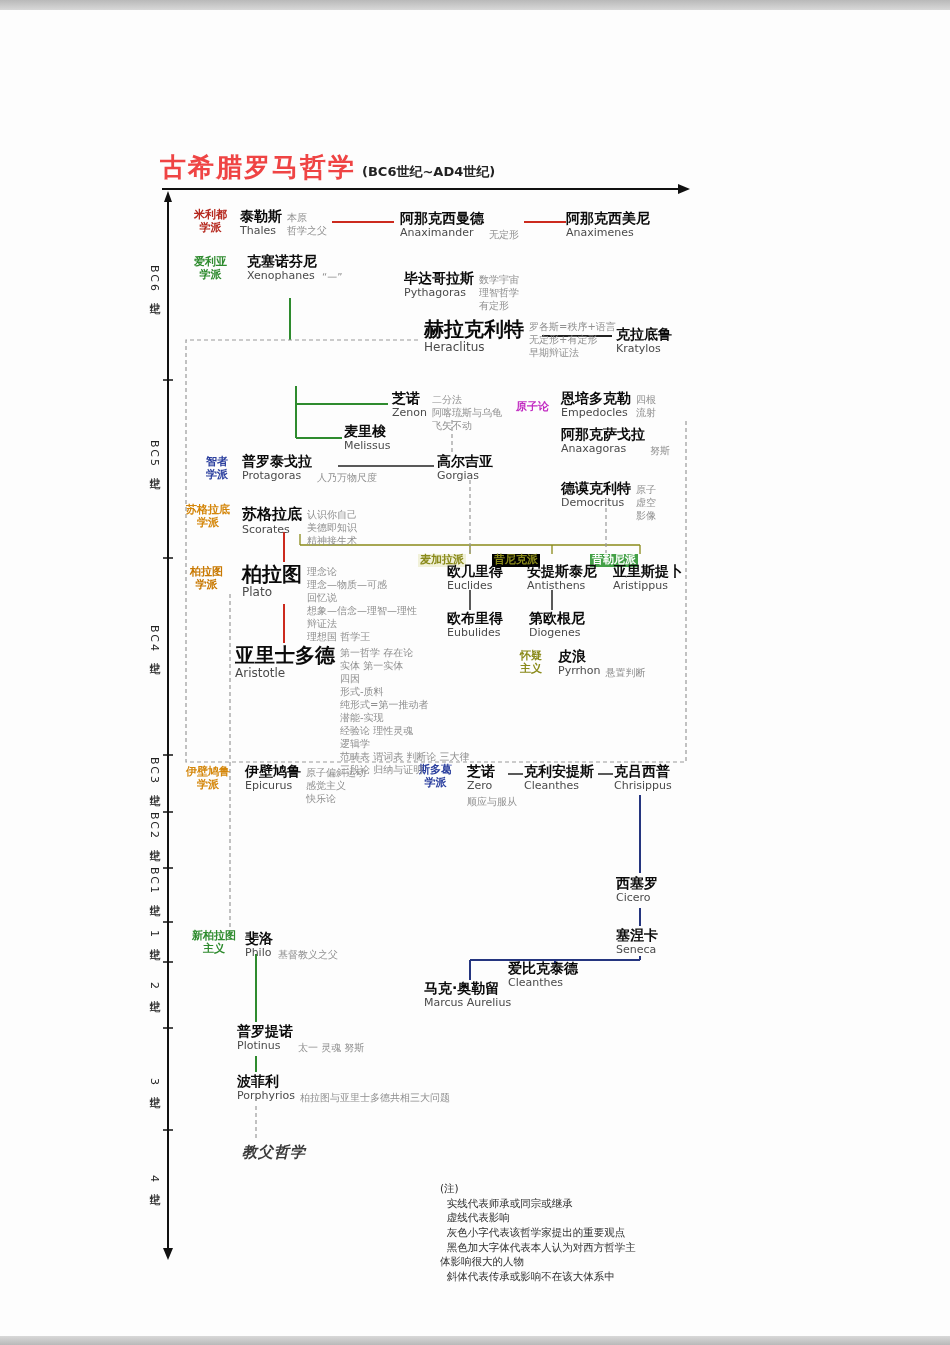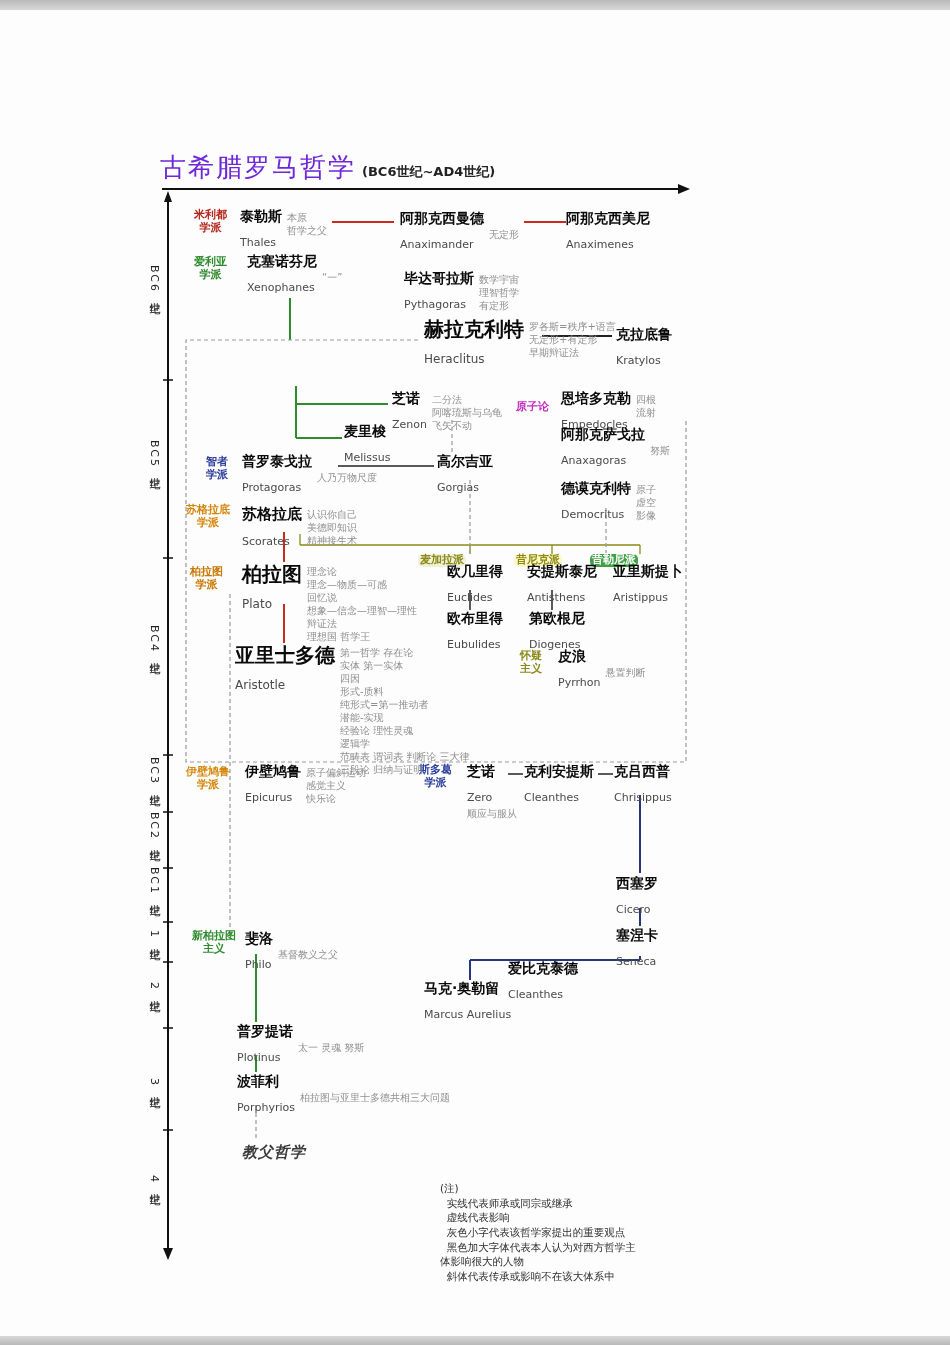--- a/index.html
+++ b/index.html
@@ -4,36 +4,36 @@
 <style>
   html,body{margin:0;padding:0;background:#fff;}
   #canvas{
     position:relative;width:950px;height:1345px;overflow:hidden;
     background:#fdfdfd;font-family:"DejaVu Sans","Liberation Sans",sans-serif;color:#111;
   }
   .edge{position:absolute;left:0;width:950px;background:linear-gradient(#b9b9b9,#d8d8d8);}
   .edge.top{top:0;height:10px;}
   .edge.bottom{bottom:0;height:9px;background:linear-gradient(#d8d8d8,#b9b9b9);}
   #title{position:absolute;left:160px;top:150px;white-space:nowrap;}
-  #title .t-main{font-size:26px;font-weight:normal;letter-spacing:2px;color:#6d28d9;}
+  #title .t-main{font-size:26px;font-weight:bold;letter-spacing:2px;color:#ef4444;}
   #title .t-range{font-size:13px;font-weight:bold;color:#222;margin-left:6px;}
   svg.lines{position:absolute;left:0;top:0;pointer-events:none;}
   .era{
     position:absolute;left:146px;writing-mode:vertical-rl;text-orientation:mixed;
     font-size:11px;color:#222;letter-spacing:2px;white-space:nowrap;
   }
   .school{
     position:absolute;font-size:11px;font-weight:bold;line-height:1.15;
     white-space:pre-line;text-align:center;
   }
-  .school.chip{padding:0 2px;border-radius:5px;}
+  .school.chip{padding:0 2px;border-radius:0;}
   .node{position:absolute;display:flex;align-items:flex-start;gap:5px;}
   .node.stack{display:block;}
   .node .cn{font-size:14px;font-weight:bold;color:#0a0a0a;white-space:nowrap;line-height:1.1;}
-  .node .en{font-size:11px;color:#4a4a4a;white-space:nowrap;line-height:1.2;margin-top:12px;}
+  .node .en{font-size:11px;color:#4a4a4a;white-space:nowrap;line-height:1.2;}
   .node .notes{
     font-size:10px;color:#8f8f8f;white-space:pre-line;line-height:1.3;padding-top:2px;
   }
   .node.big .cn{font-size:20px;}
   .node.big .en{font-size:12px;}
   .node.mid .cn{font-size:15px;}
   .node.italic .cn{font-style:italic;font-weight:bold;color:#3a3a3a;font-size:15px;letter-spacing:1px;}
   #legend{
     position:absolute;left:440px;top:1181px;font-size:10.5px;color:#2e2e2e;
     line-height:1.4;white-space:pre-wrap;
@@ -154,21 +154,21 @@
   <div class="school" style="left:194px;top:256px;color:#2e8b2e">爱利亚
 学派</div>
   <div class="school" style="left:206px;top:456px;color:#2b3f9e">智者
 学派</div>
   <div class="school" style="left:186px;top:504px;color:#d4860a">苏格拉底
 学派</div>
   <div class="school" style="left:190px;top:566px;color:#c87800">柏拉图
 学派</div>
   <div class="school" style="left:516px;top:401px;color:#c22cc2">原子论</div>
   <div class="school chip" style="left:418px;top:554px;color:#8a8a1a;background:#f1f1d9">麦加拉派</div>
-  <div class="school chip" style="left:514px;top:554px;color:#8a8a1a;background:#fef9c3">昔尼克派</div>
+  <div class="school chip" style="left:492px;top:554px;color:#8a8a1a;background:#000000">昔尼克派</div>
   <div class="school chip" style="left:590px;top:554px;color:#fff;background:#43a047">昔勒尼派</div>
   <div class="school" style="left:186px;top:766px;color:#d4860a">伊壁鸠鲁
 学派</div>
   <div class="school" style="left:419px;top:764px;color:#2b3f9e">斯多葛
 学派</div>
   <div class="school" style="left:520px;top:650px;color:#8a8a1a">怀疑
 主义</div>
   <div class="school" style="left:192px;top:930px;color:#2e8b2e">新柏拉图
 主义</div>
 

